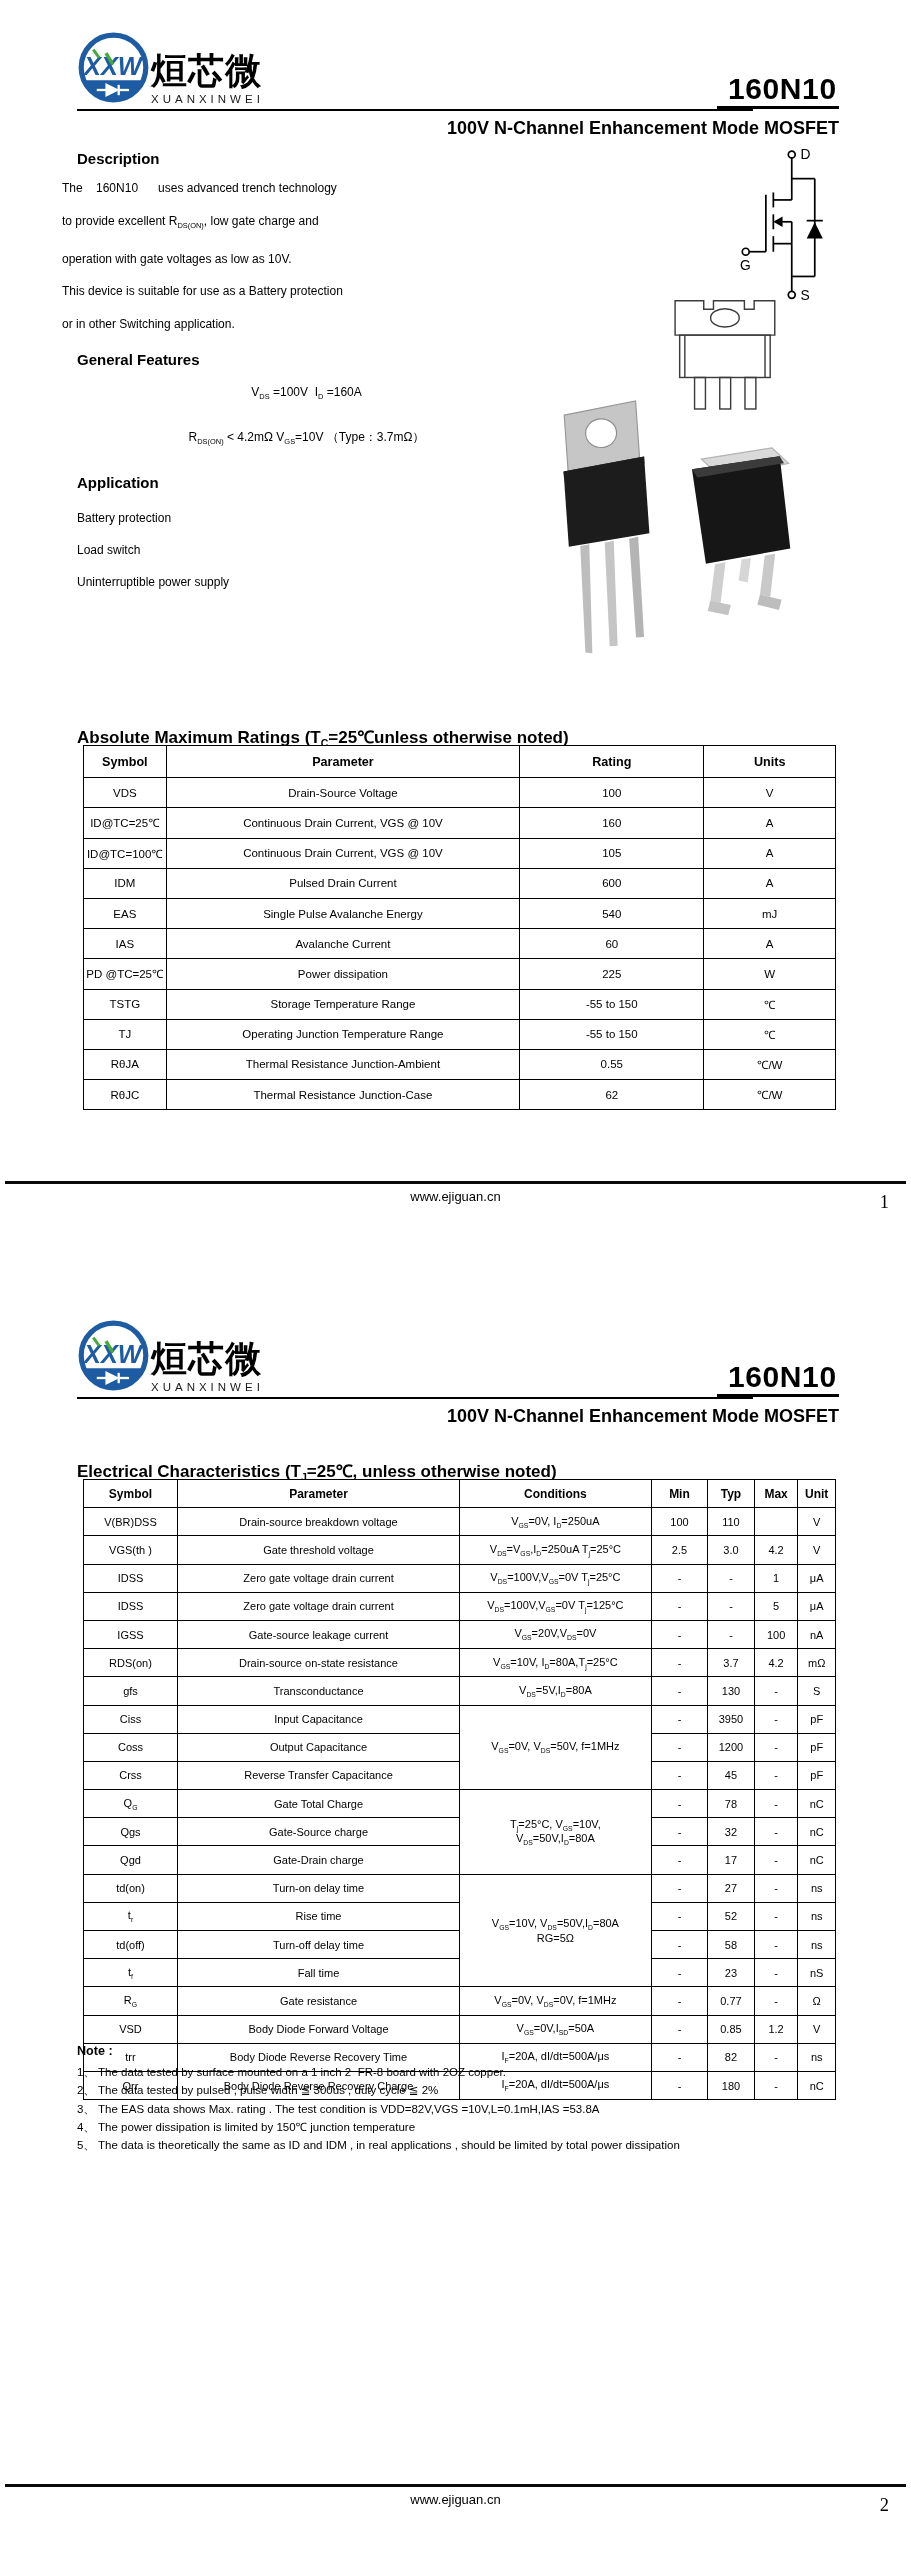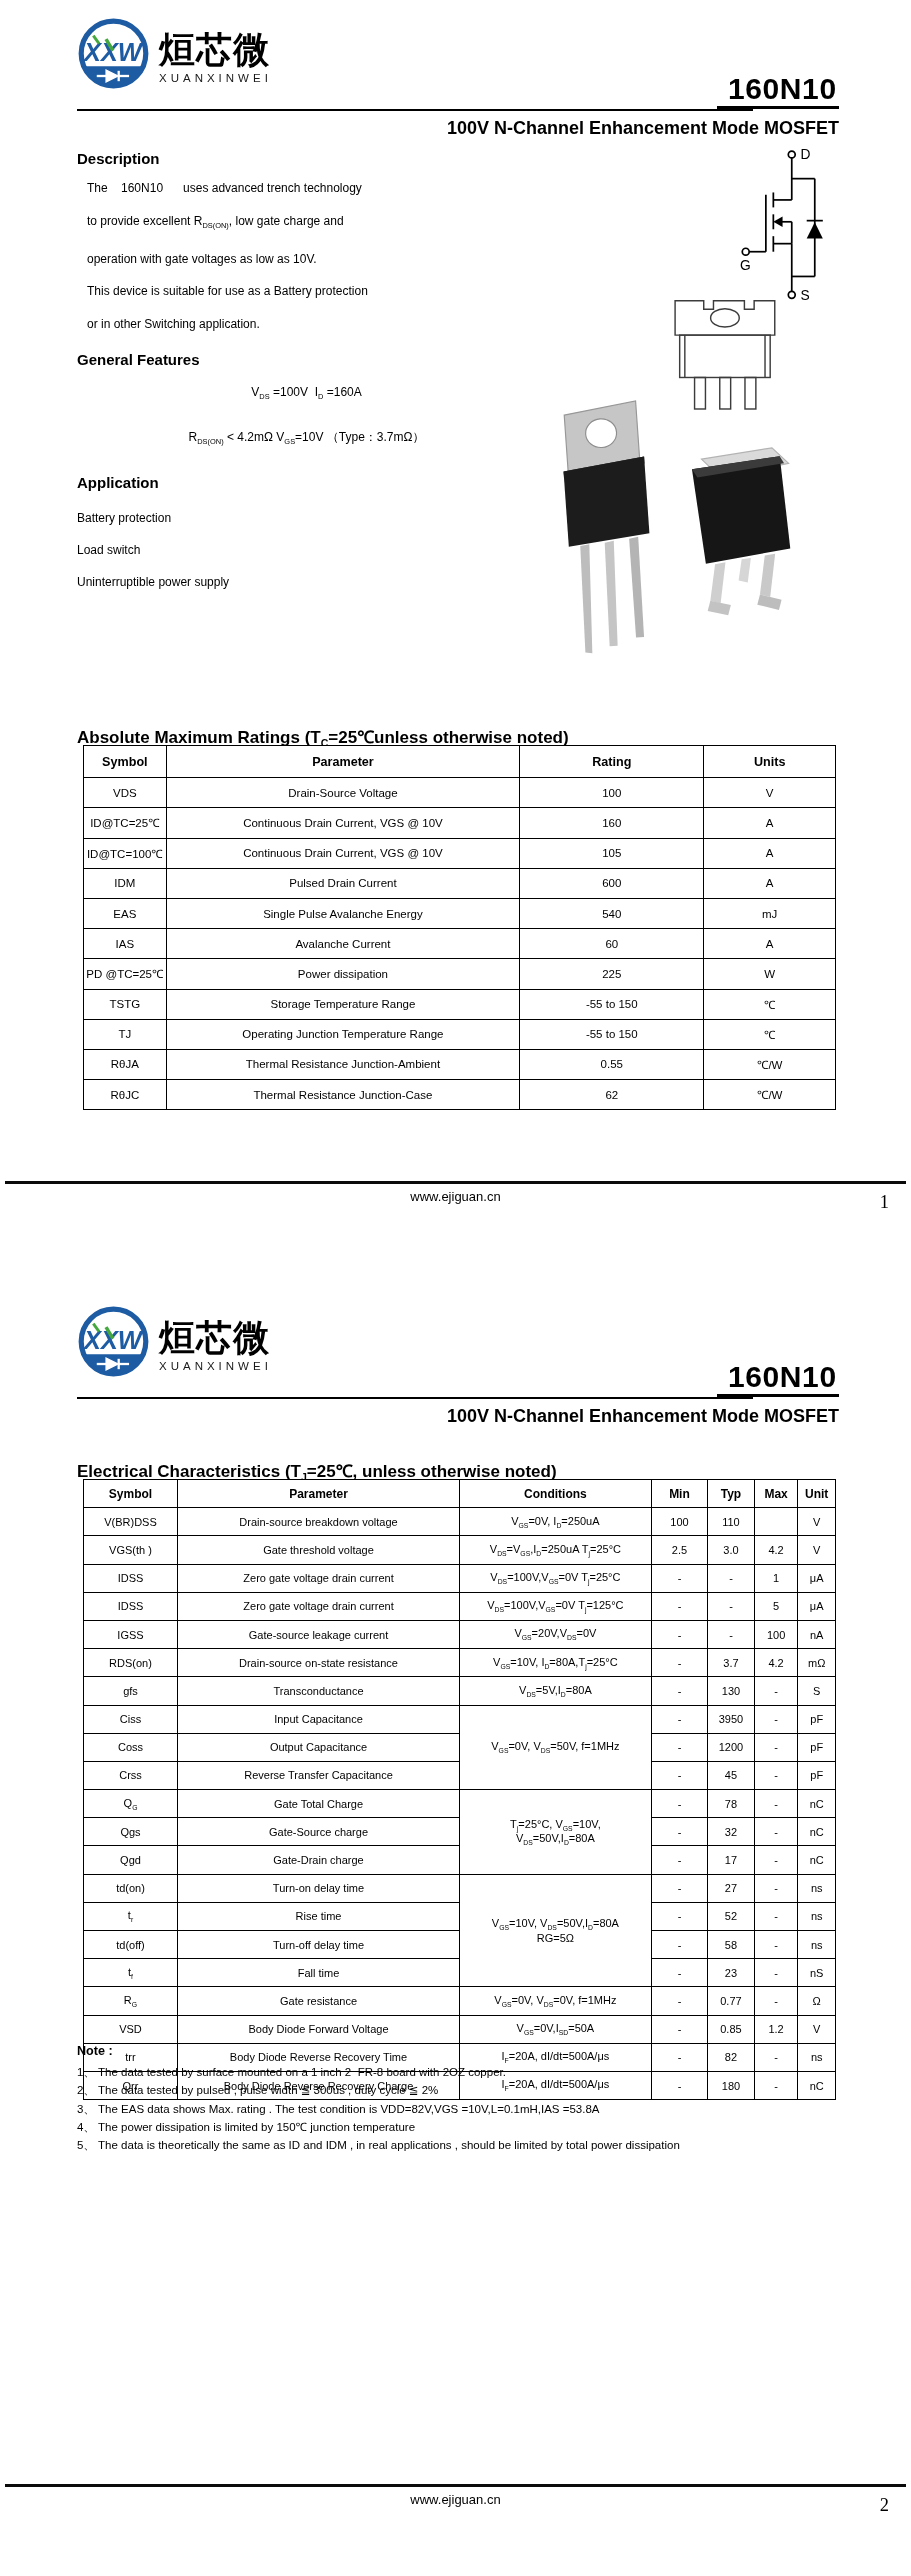--- a/index.html
+++ b/index.html
@@ -3,33 +3,33 @@
 <meta charset="utf-8">
 <style>
   html,body{margin:0;padding:0;background:#ffffff;}
   body{width:911px;height:2576px;position:relative;overflow:hidden;
        font-family:"Liberation Sans", sans-serif;color:#000;}
   .sheet{position:absolute;left:0;width:911px;height:1288px;background:#fff;}
   #sheet1{top:0;} #sheet2{top:1288px;}
   sub{font-size:0.62em;}
 
   
-  .hdr-logo{position:absolute;left:76px;top:16px;display:flex;align-items:center;}
+  .hdr-logo{position:absolute;left:76px;top:30px;display:flex;align-items:flex-end;}
   .hdr-logo svg{width:75px;height:75px;}
-  .hdr-logo-text{margin-left:8px;padding-top:5.7px;}
+  .hdr-logo-text{margin-left:0;padding-top:5.7px;}
   .hdr-logo-text .cn{font-size:36px;font-weight:bold;line-height:42px;letter-spacing:1.1px;}
   .hdr-logo-text .en{font-size:11.5px;letter-spacing:4px;color:#1a1a1a;margin-top:1.1px;}
   .part-no{position:absolute;right:72px;top:73px;font-size:30px;font-weight:bold;
            line-height:32px;border-bottom:3.4px solid #000;padding:0 2.3px 1.1px 11.5px;letter-spacing:0.6px;}
   .hdr-rule{position:absolute;left:77px;top:109px;width:676px;height:2.3px;background:#000;}
   .subtitle{position:absolute;right:72px;top:118px;font-size:18px;font-weight:bold;}
 
   
   .sec-heading{position:absolute;left:77px;font-size:15px;font-weight:bold;}
-  .desc-block{position:absolute;left:87px;top:182px;width:459px;}
+  .desc-block{position:absolute;left:62px;top:182px;width:459px;}
   .desc-block p{margin:0 0 20.7px 0;font-size:12px;line-height:12px;white-space:pre-wrap;}
   .gf-block{position:absolute;left:77px;top:386px;width:459px;}
   .gf-block p{margin:0 0 28px 0;font-size:12px;line-height:12px;white-space:pre-wrap;text-align:center;}
   .app-block{position:absolute;left:77px;top:512px;width:459px;}
   .app-block p{margin:0 0 20px 0;font-size:12px;line-height:12px;}
 
   
   .mosfet-sym{position:absolute;left:737px;top:147px;width:98px;height:168px;}
   .mosfet-sym text{font-size:24px;fill:#000;font-family:"Liberation Sans",sans-serif;}
   .pkg-outline{position:absolute;left:659px;top:295px;width:133px;height:118px;}

